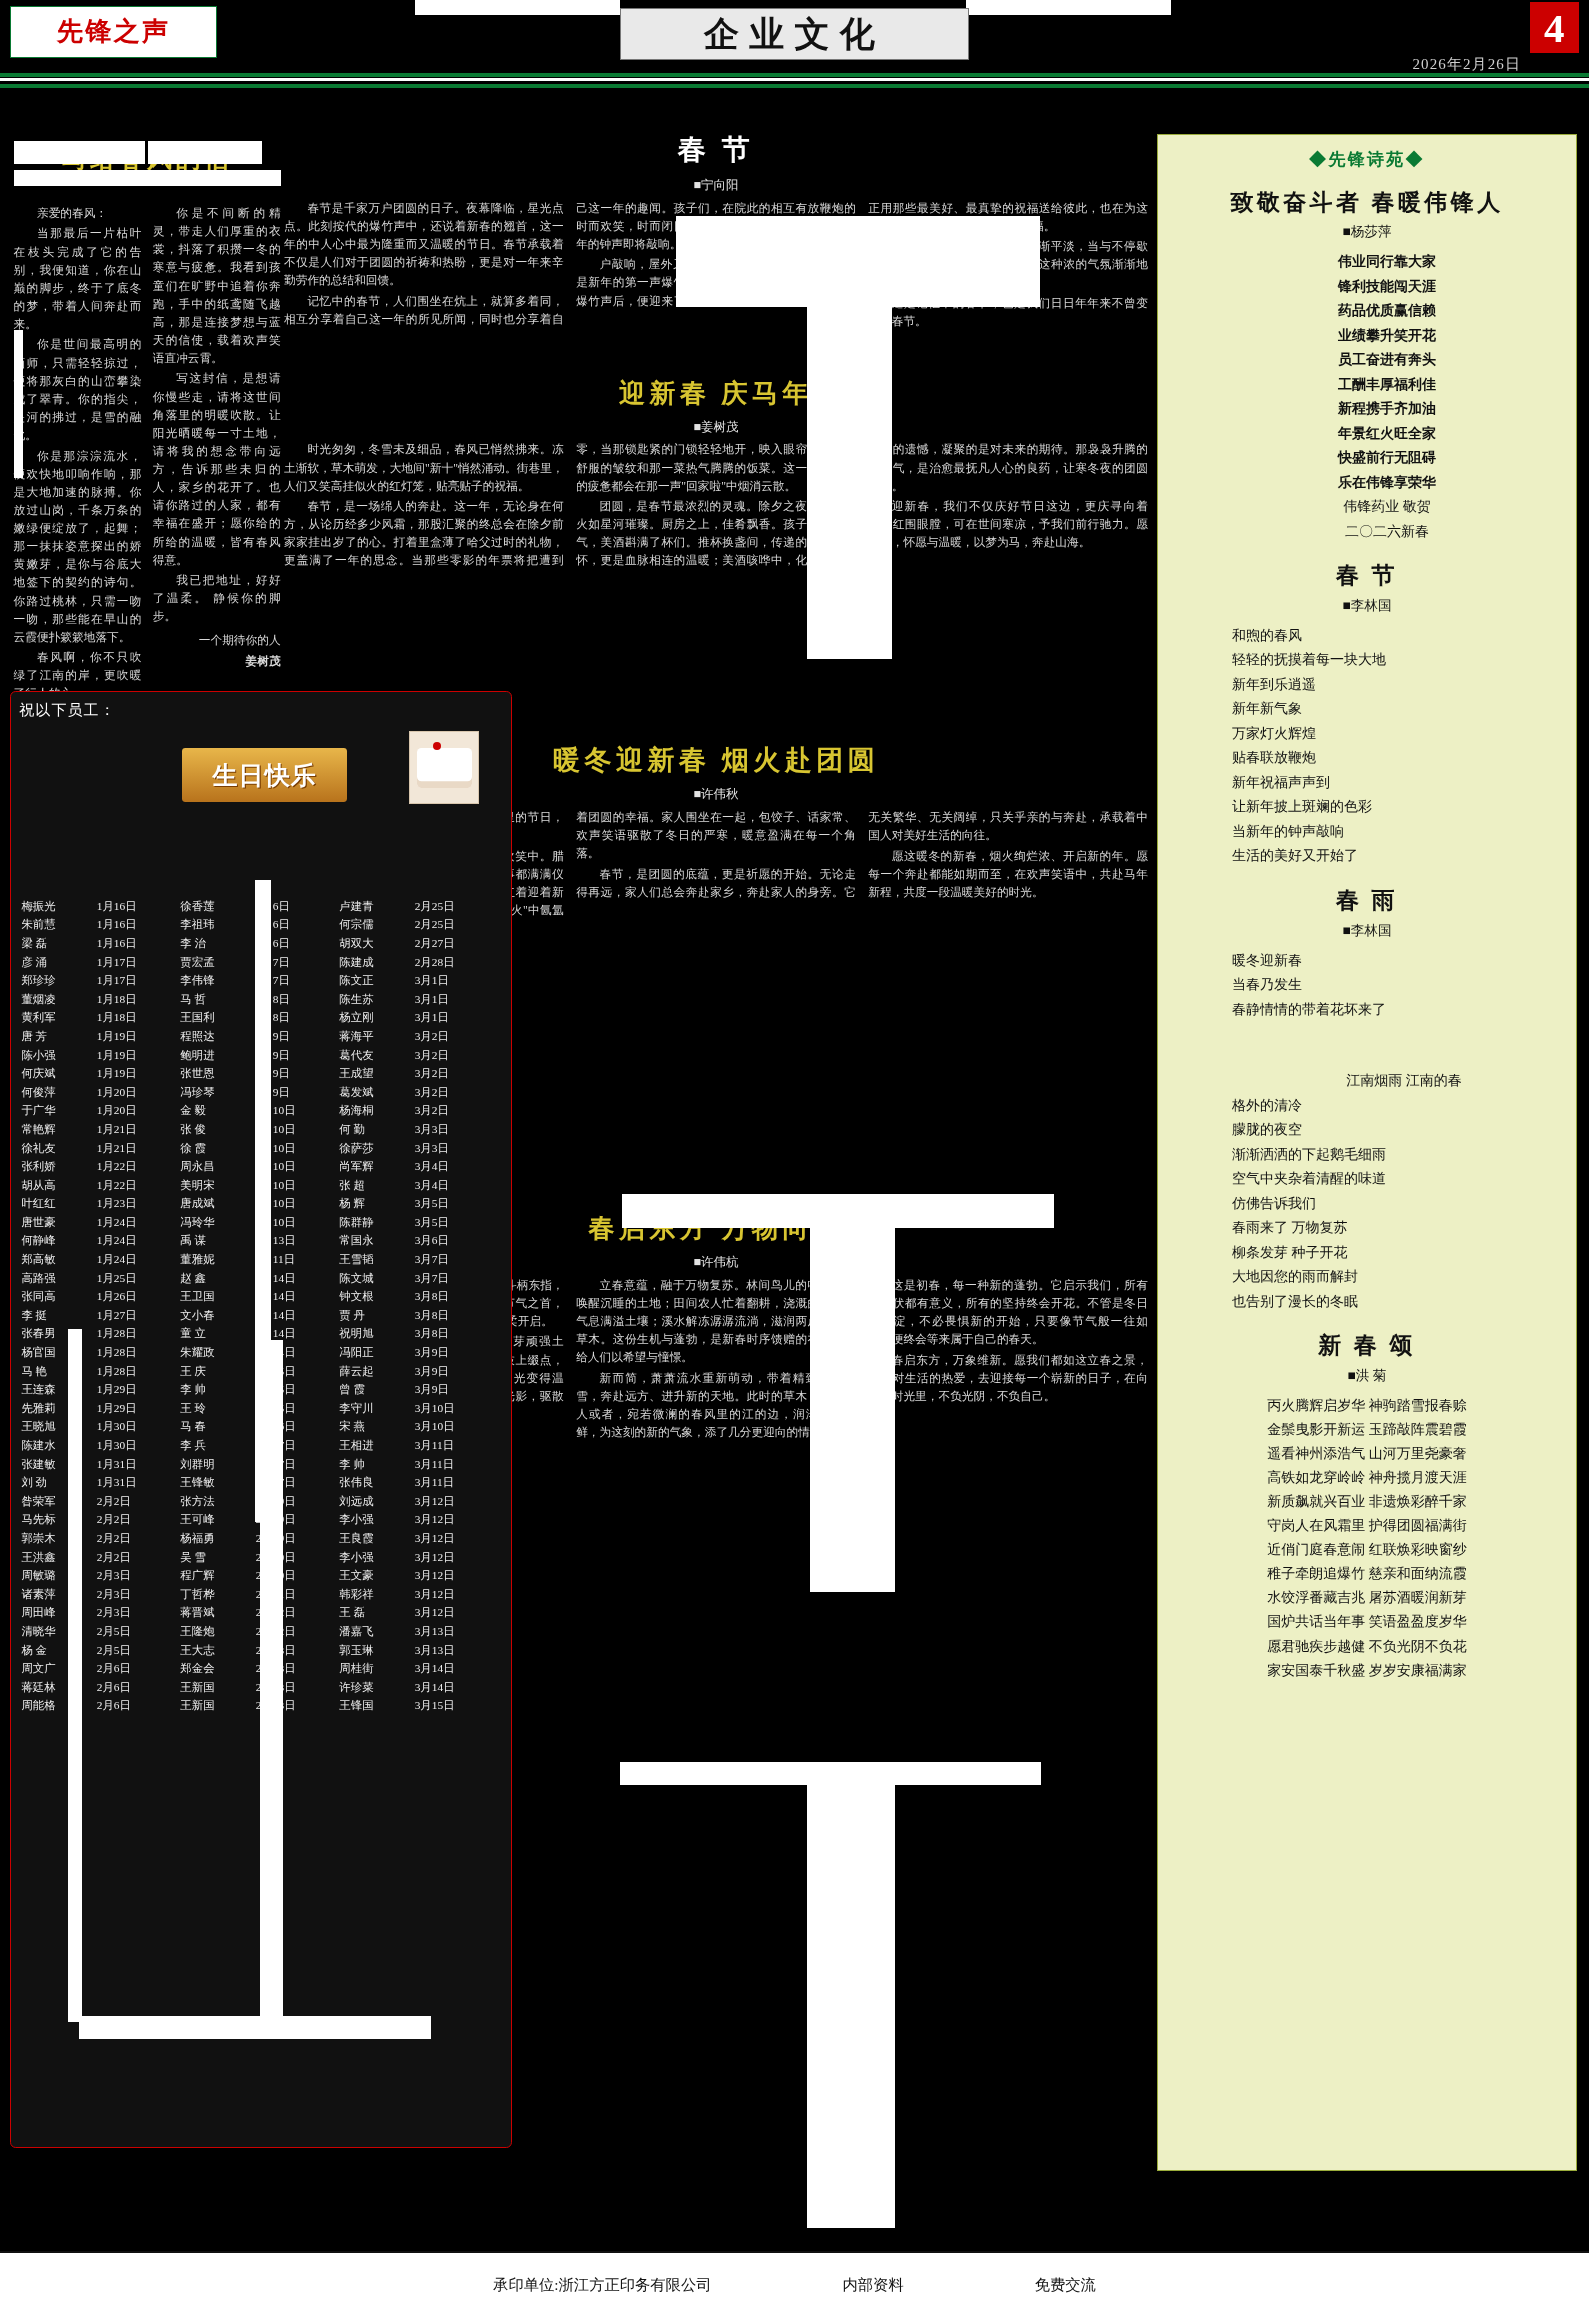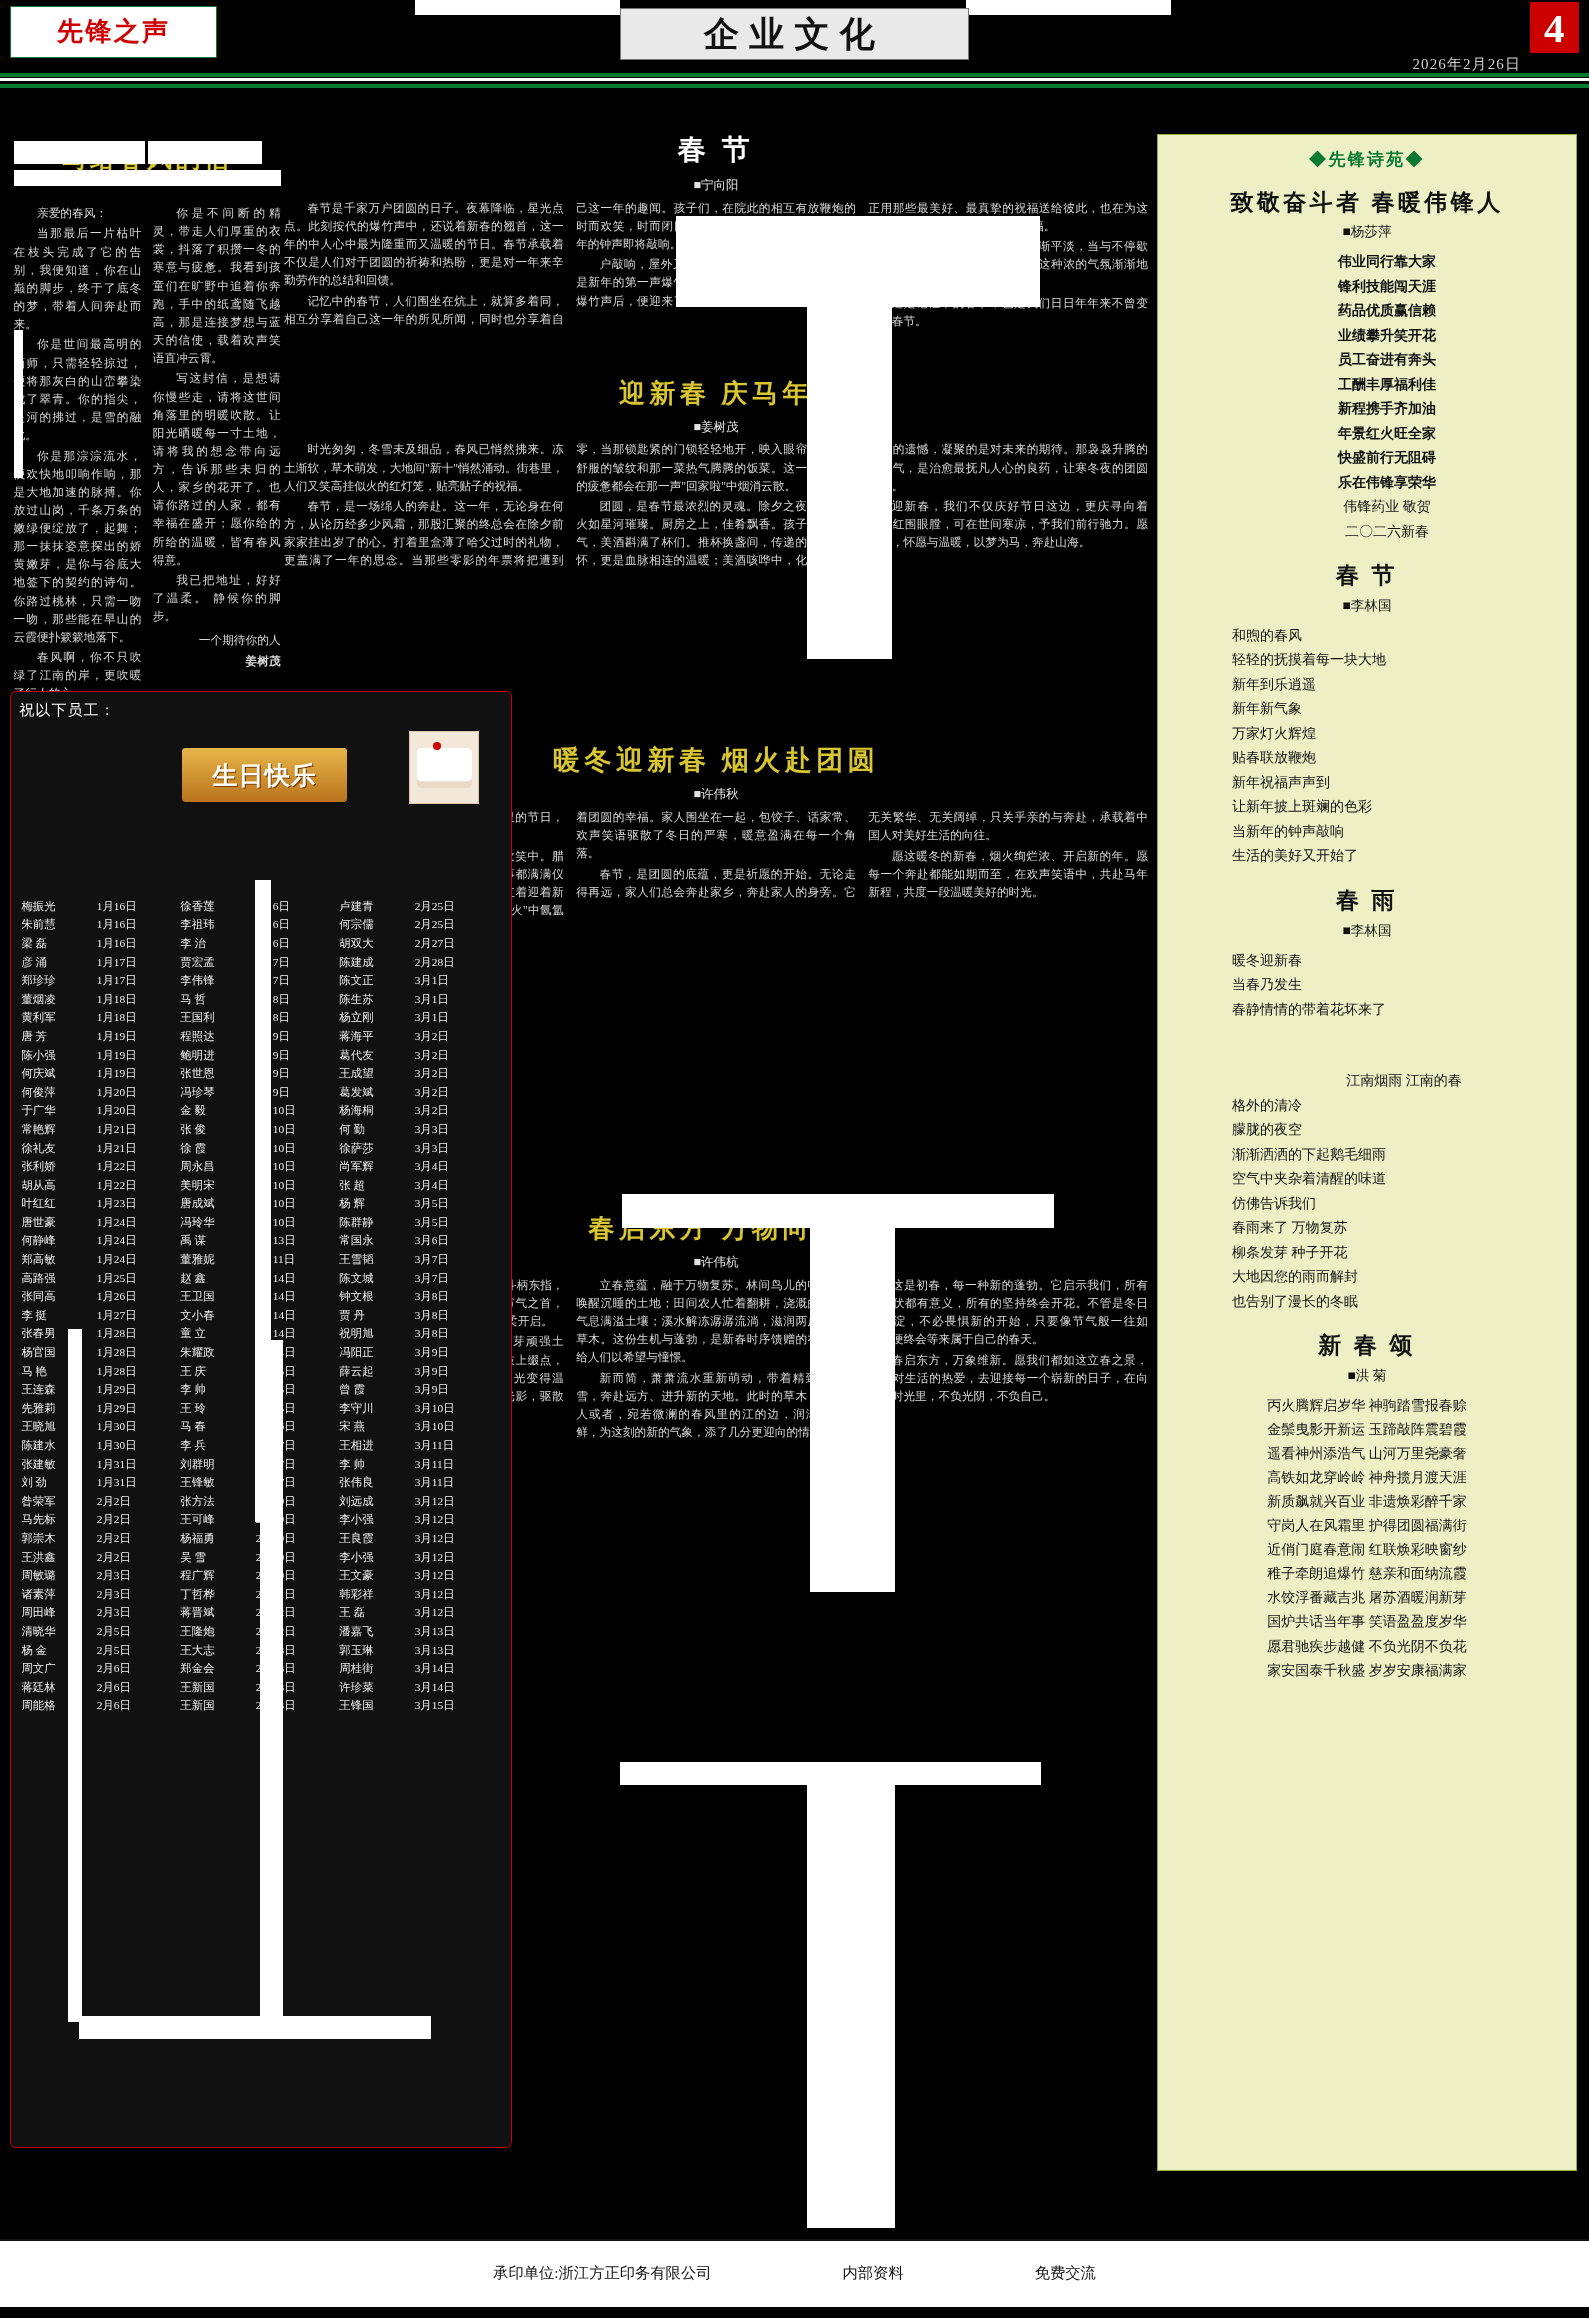--- a/index.html
+++ b/index.html
@@ -50,21 +50,21 @@
   .cake .top{position:absolute;left:6.8px;top:16px;width:55px;height:40px;background:#fff;border-radius:4.5px;box-shadow:inset 0 -6.8px 0 #e9d9c6;}
   .cake .cherry{position:absolute;left:23px;top:10.2px;width:8px;height:8px;background:#c00;border-radius:50%;}
   .names{position:absolute;left:10.2px;top:205px;width:477px;}
   .names table{border-collapse:collapse;width:100%;}
   .names td{font-size:11.4px;color:#efefef;padding:1.8px 0;white-space:nowrap;}
   .nm{width:54px;}
   .dt{width:60px;}
   .mask-v{position:absolute;background:#fff;}
 
   
-  .footer{position:absolute;left:0;bottom:12px;width:1589px;height:68px;background:#fff;color:#111;}
+  .footer{position:absolute;left:0;bottom:0;width:1589px;height:68px;background:#fff;color:#111;}
   .footer-inner{display:flex;justify-content:center;gap:131px;align-items:center;height:68px;font-size:15.3px;}
   .foot-line{position:absolute;left:0;top:0;width:1589px;height:1.7px;background:#111;}
 </style>
 </head>
 <body>
 
 <div class="page">
 
   <div class="masthead">
     <div class="top-white-1" style="position:absolute;left:415px;top:0;width:205px;height:15px;background:#fff;"></div>

